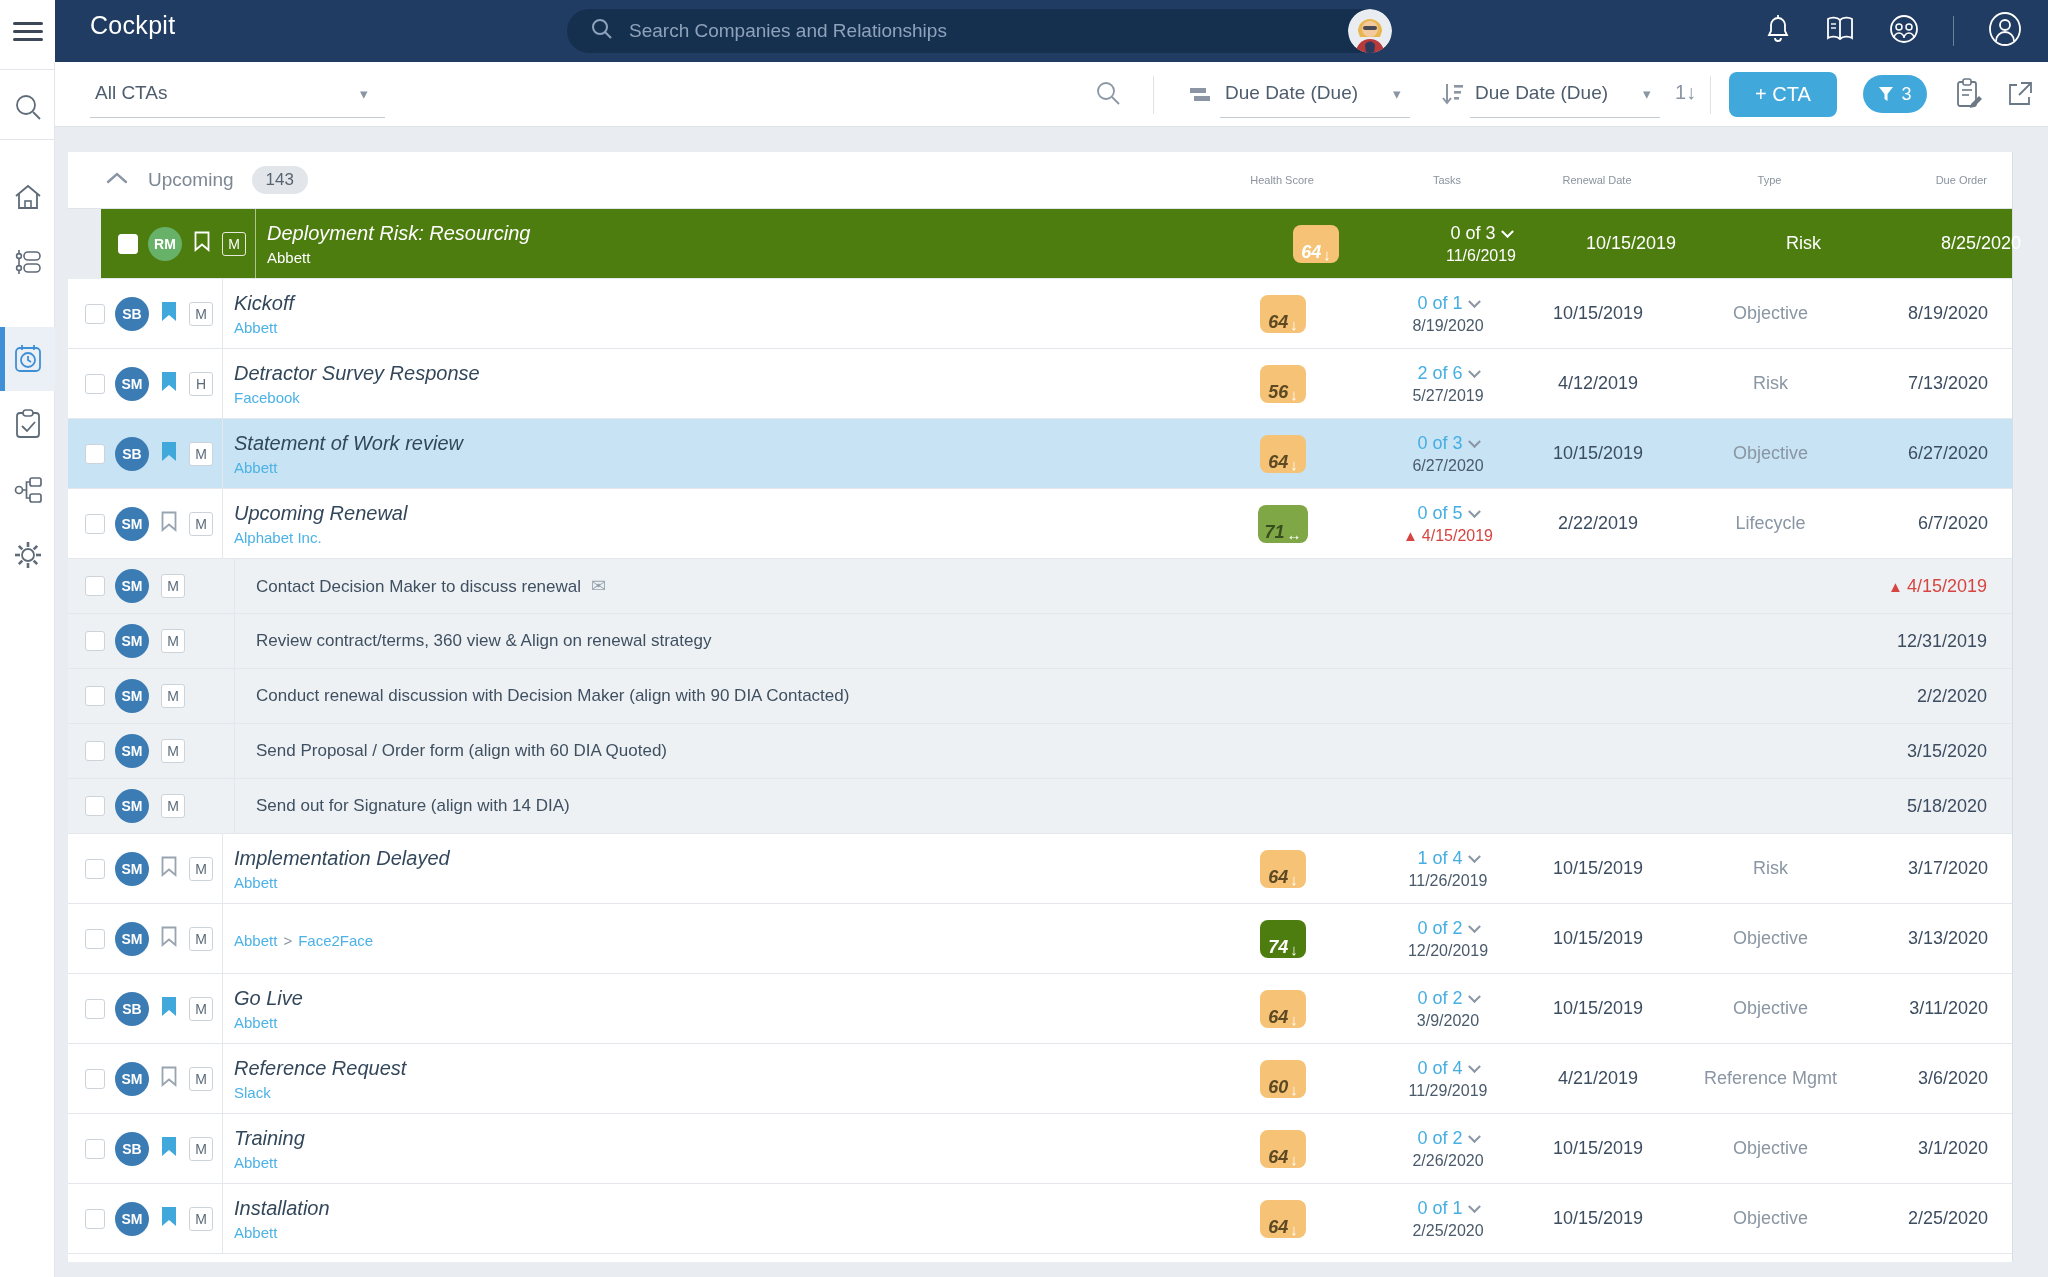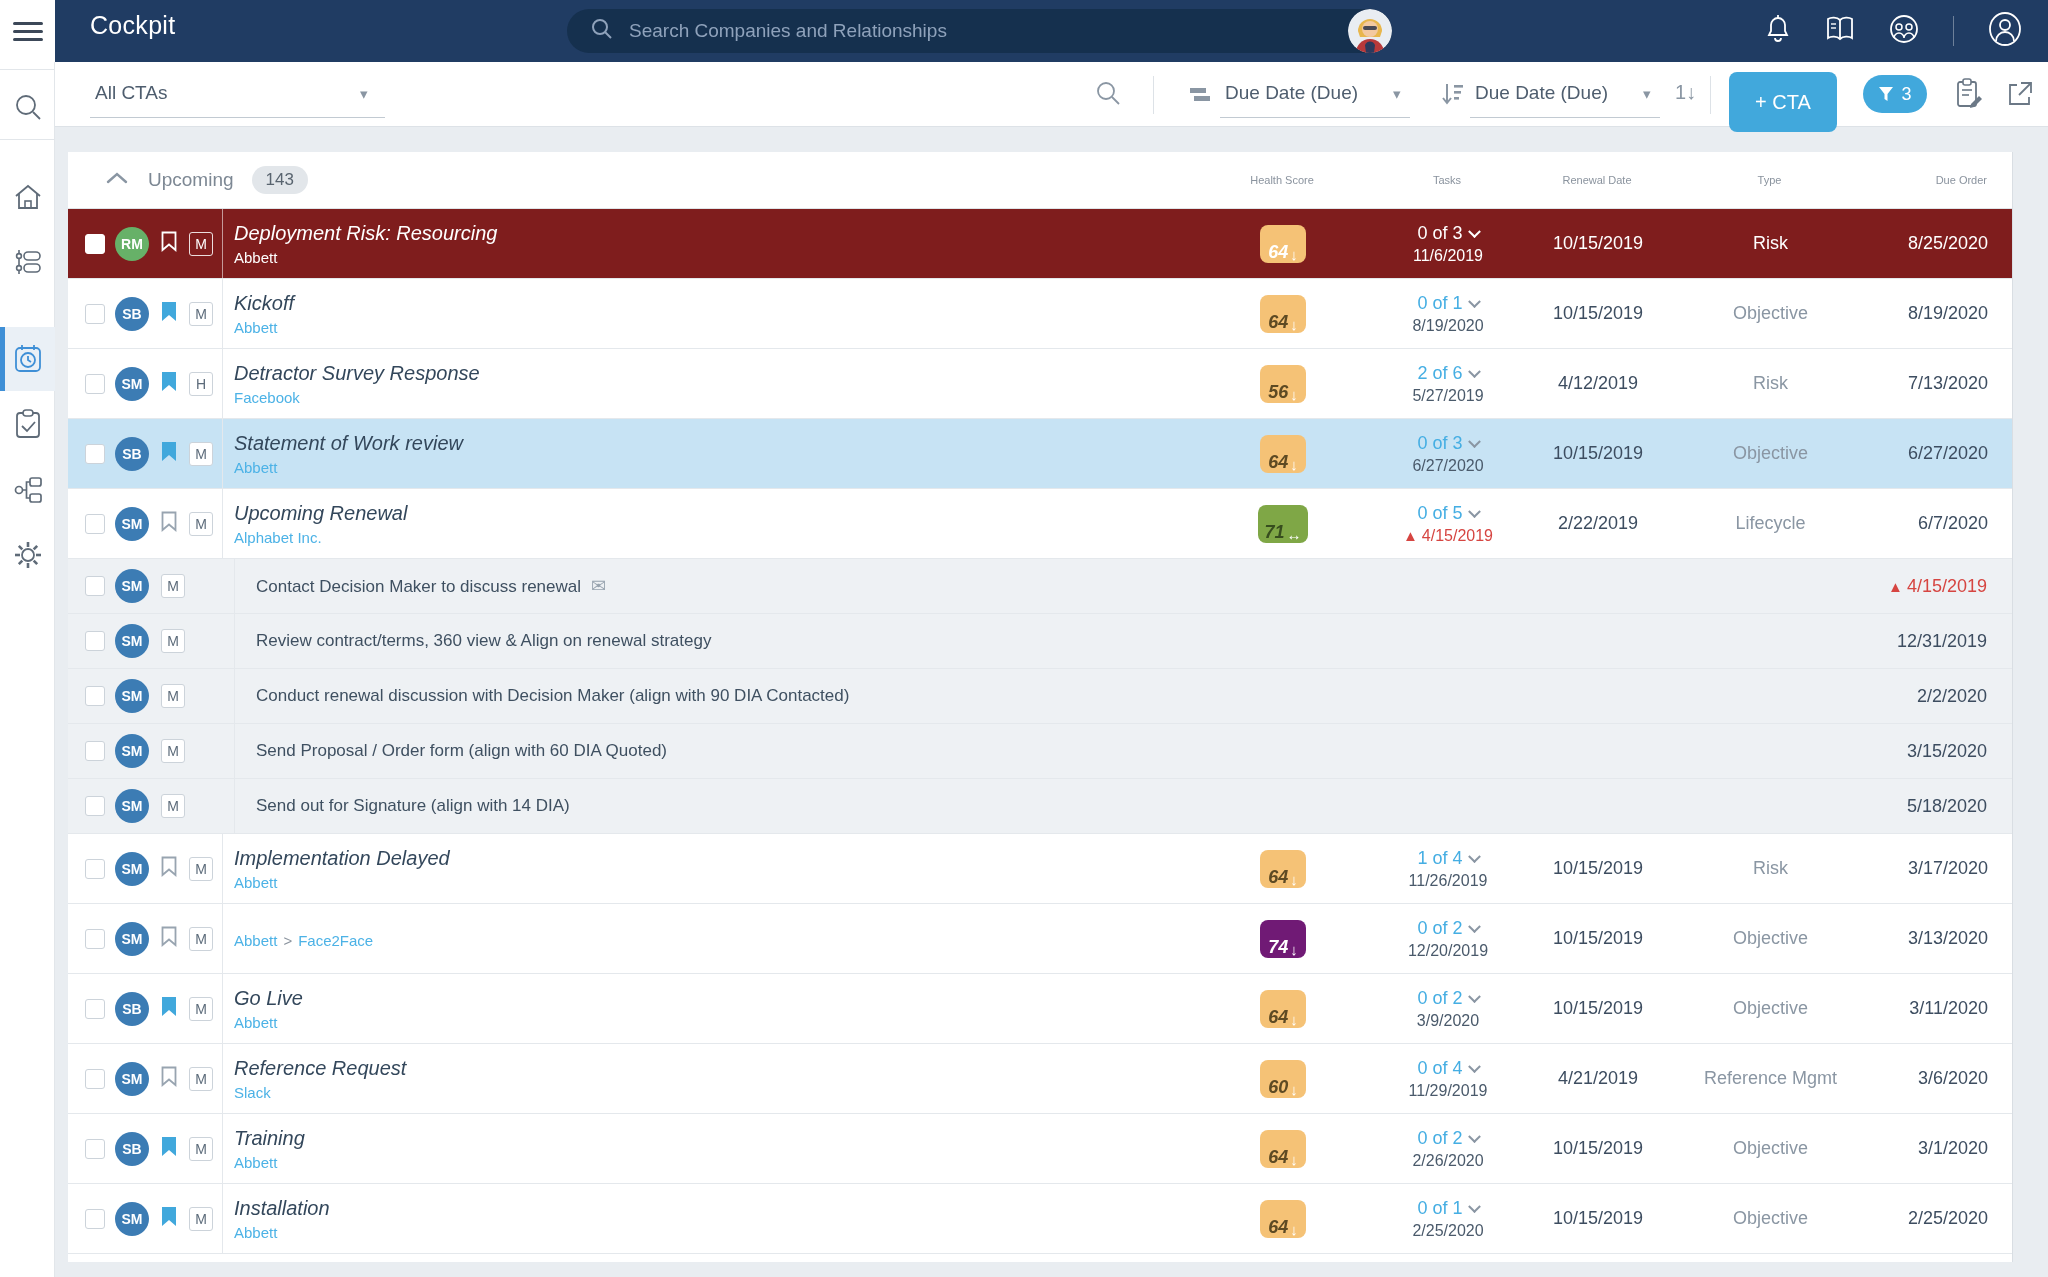--- a/index.html
+++ b/index.html
@@ -25,34 +25,34 @@
   .side-item.active { background:#eaf0f6; }
   .side-item.active::before { content:""; position:absolute; left:0; top:0; width:5px; height:64px; background:#3f8fd6; }
   .side-div { position:absolute; left:0; width:55px; height:1px; background:#e2e6ea; }
 
   
   .toolbar { position:absolute; left:55px; top:62px; width:1993px; height:65px; background:#ffffff; border-bottom:1px solid #dde2e7; }
   .dd-label { position:absolute; font-size:19px; color:#4e5d6e; }
   .caret { position:absolute; font-size:15px; color:#8a96a3; }
   .underline { position:absolute; height:1px; background:#c2cad2; }
   .vsep { position:absolute; top:14px; width:1px; height:38px; background:#dde2e7; }
-  .cta-btn { position:absolute; left:1674px; top:10px; width:108px; height:60px; background:#41a8dc; border-radius:8px; color:#ffffff; font-size:20px; display:flex; align-items:center; justify-content:center; gap:8px; cursor:pointer; }
+  .cta-btn { position:absolute; left:1674px; top:10px; width:108px; height:45px; background:#41a8dc; border-radius:8px; color:#ffffff; font-size:20px; display:flex; align-items:center; justify-content:center; gap:8px; cursor:pointer; }
   .filter-pill { position:absolute; left:1808px; top:13px; width:64px; height:38px; background:#41a8dc; border-radius:19px; color:#ffffff; font-size:18px; display:flex; align-items:center; justify-content:center; gap:7px; cursor:pointer; }
 
   
   .table { position:absolute; left:68px; top:152px; width:1945px; border-right:1px solid #d9dee3; }
   .thead { height:57px; background:#ffffff; border-bottom:1px solid #dfe4e8; display:flex; align-items:center; }
   .group-chevron { margin-left:38px; cursor:pointer; }
   .group-label { margin-left:20px; font-size:19px; color:#7d8894; }
   .group-badge { margin-left:18px; background:#e2e6ea; color:#59646f; font-size:17px; padding:4px 14px; border-radius:14px; }
   .hcell { font-size:11px; color:#8a939e; text-align:center; }
   .row { display:flex; align-items:center; background:#ffffff; border-bottom:1px solid #e4e8ec; position:relative; }
   .row.cta { height:70px; }
   .row.task { height:55px; background:#eef1f4; }
-  .row.selected { background:#7f1d1d; }
+  .row.selected { background:#4d7c0f;margin-left:33px; }
   .row.highlight { background:#c7e3f4; }
   .cell-left { width:154px; display:flex; align-items:center; flex:none; }
   .row.task .cell-left { width:166px; }
   .vline { position:absolute; top:0; bottom:0; width:1px; background:#e4e8ec; }
   .row.selected .vline { background:rgba(255,255,255,.55); }
   .checkbox { width:20px; height:20px; background:#ffffff; border:1px solid #ccd3da; border-radius:3px; margin-left:17px; flex:none; cursor:pointer; }
   .row.selected .checkbox { border-color:#ffffff; }
   .avatar { width:34px; height:34px; border-radius:50%; color:#fff; font-size:14px; font-weight:bold; display:flex; align-items:center; justify-content:center; margin-left:10px; flex:none; }
   .bookmark { margin-left:12px; flex:none; cursor:pointer; }
   .prio { width:24px; height:24px; border:1px solid #ccd3da; border-radius:3px; background:#ffffff; color:#5c6b7a; font-size:14px; display:flex; align-items:center; justify-content:center; margin-left:12px; flex:none; }
@@ -526,21 +526,21 @@
           <div class="bookmark"><svg width="16" height="21" viewBox="0 0 16 21">
               <path d="M1.5 1.5 h13 v17.5 l-6.5 -5.5 l-6.5 5.5 z" fill="none" stroke="#98a4b0" stroke-width="1.8"></path>
             </svg></div>
           <div class="prio">M</div>
         </div>
         <div class="vline" style="left: 154px;"></div>
         <div class="cell-title">
           <div class="company"><span class="lnk">Abbett</span><span class="sep">&gt;</span><span class="lnk">Face2Face</span></div>
         </div>
         <div class="c-health">
-          <div class="badge" style="background: #701a75;">
+          <div class="badge" style="background: #4d7c0f;">
             <span class="n" style="color:#ffffff">74</span>
             <span class="tr">↓</span>
           </div>
         </div>
         <div class="c-tasks">
           <div><span class="t-count">0 of 2</span><span class="chev"></span></div>
           <div class="t-date">12/20/2019</div>
         </div>
         <div class="c-renewal">10/15/2019</div>
         <div class="c-type">Objective</div>

